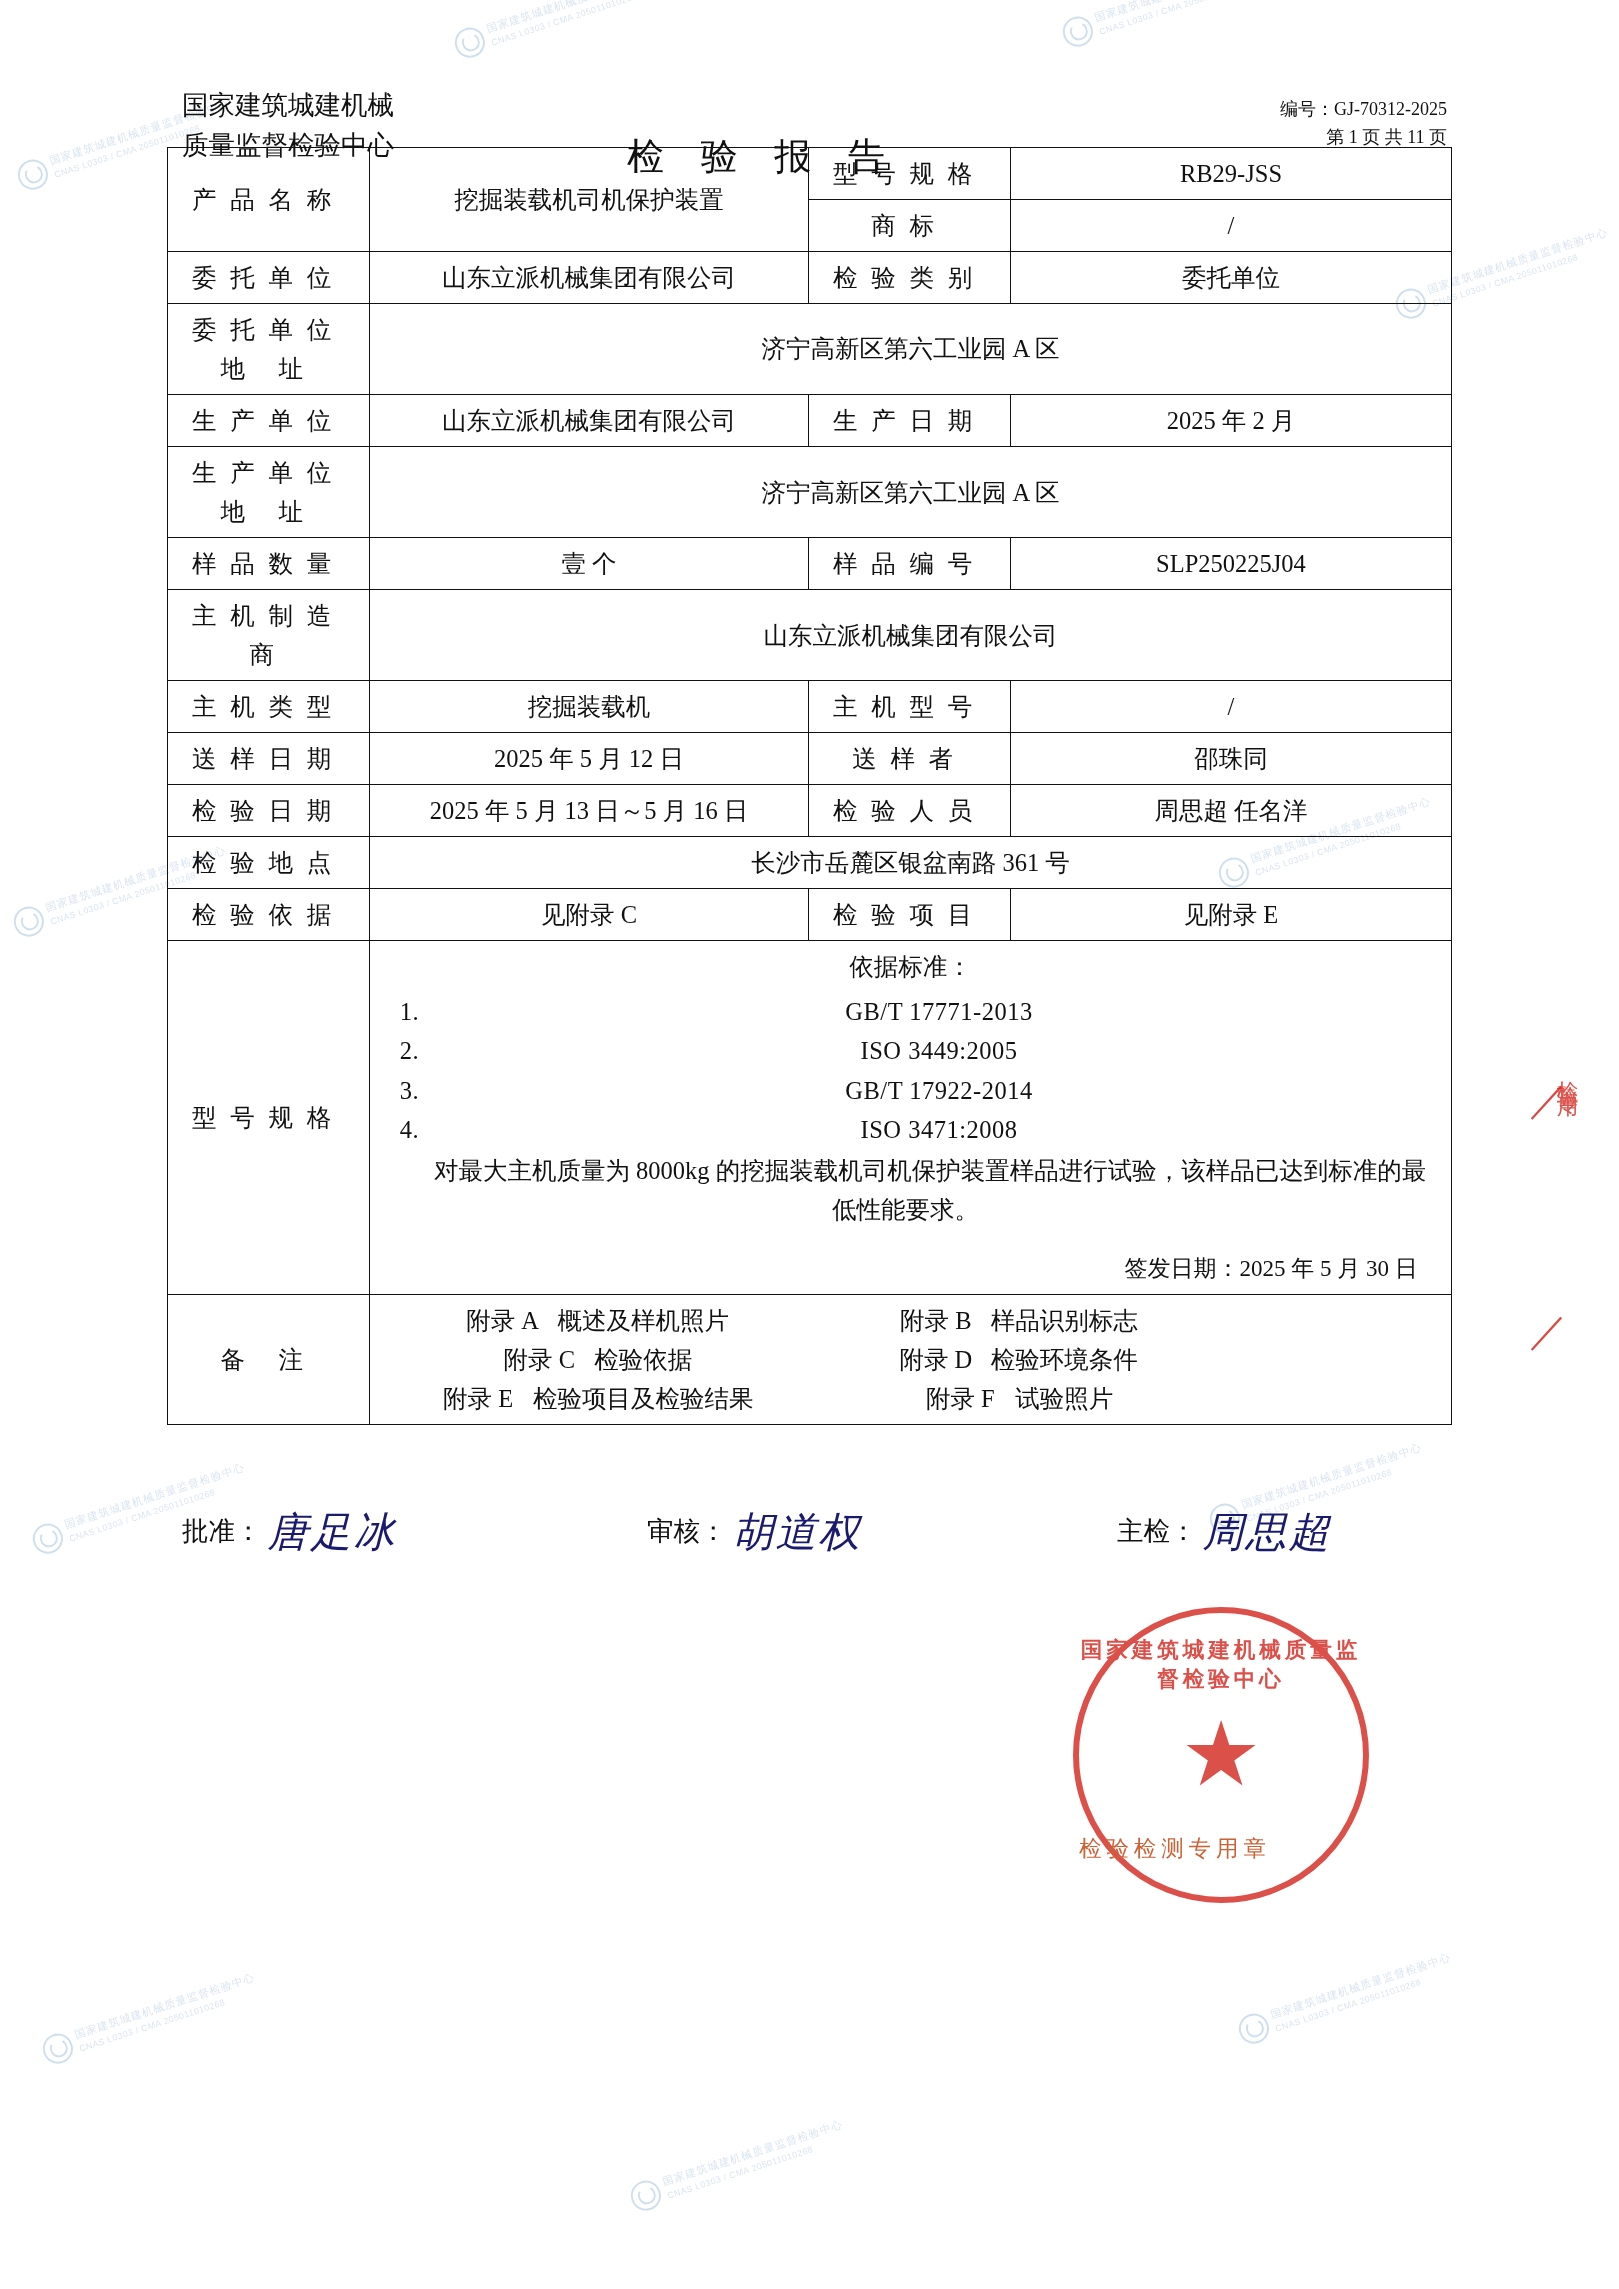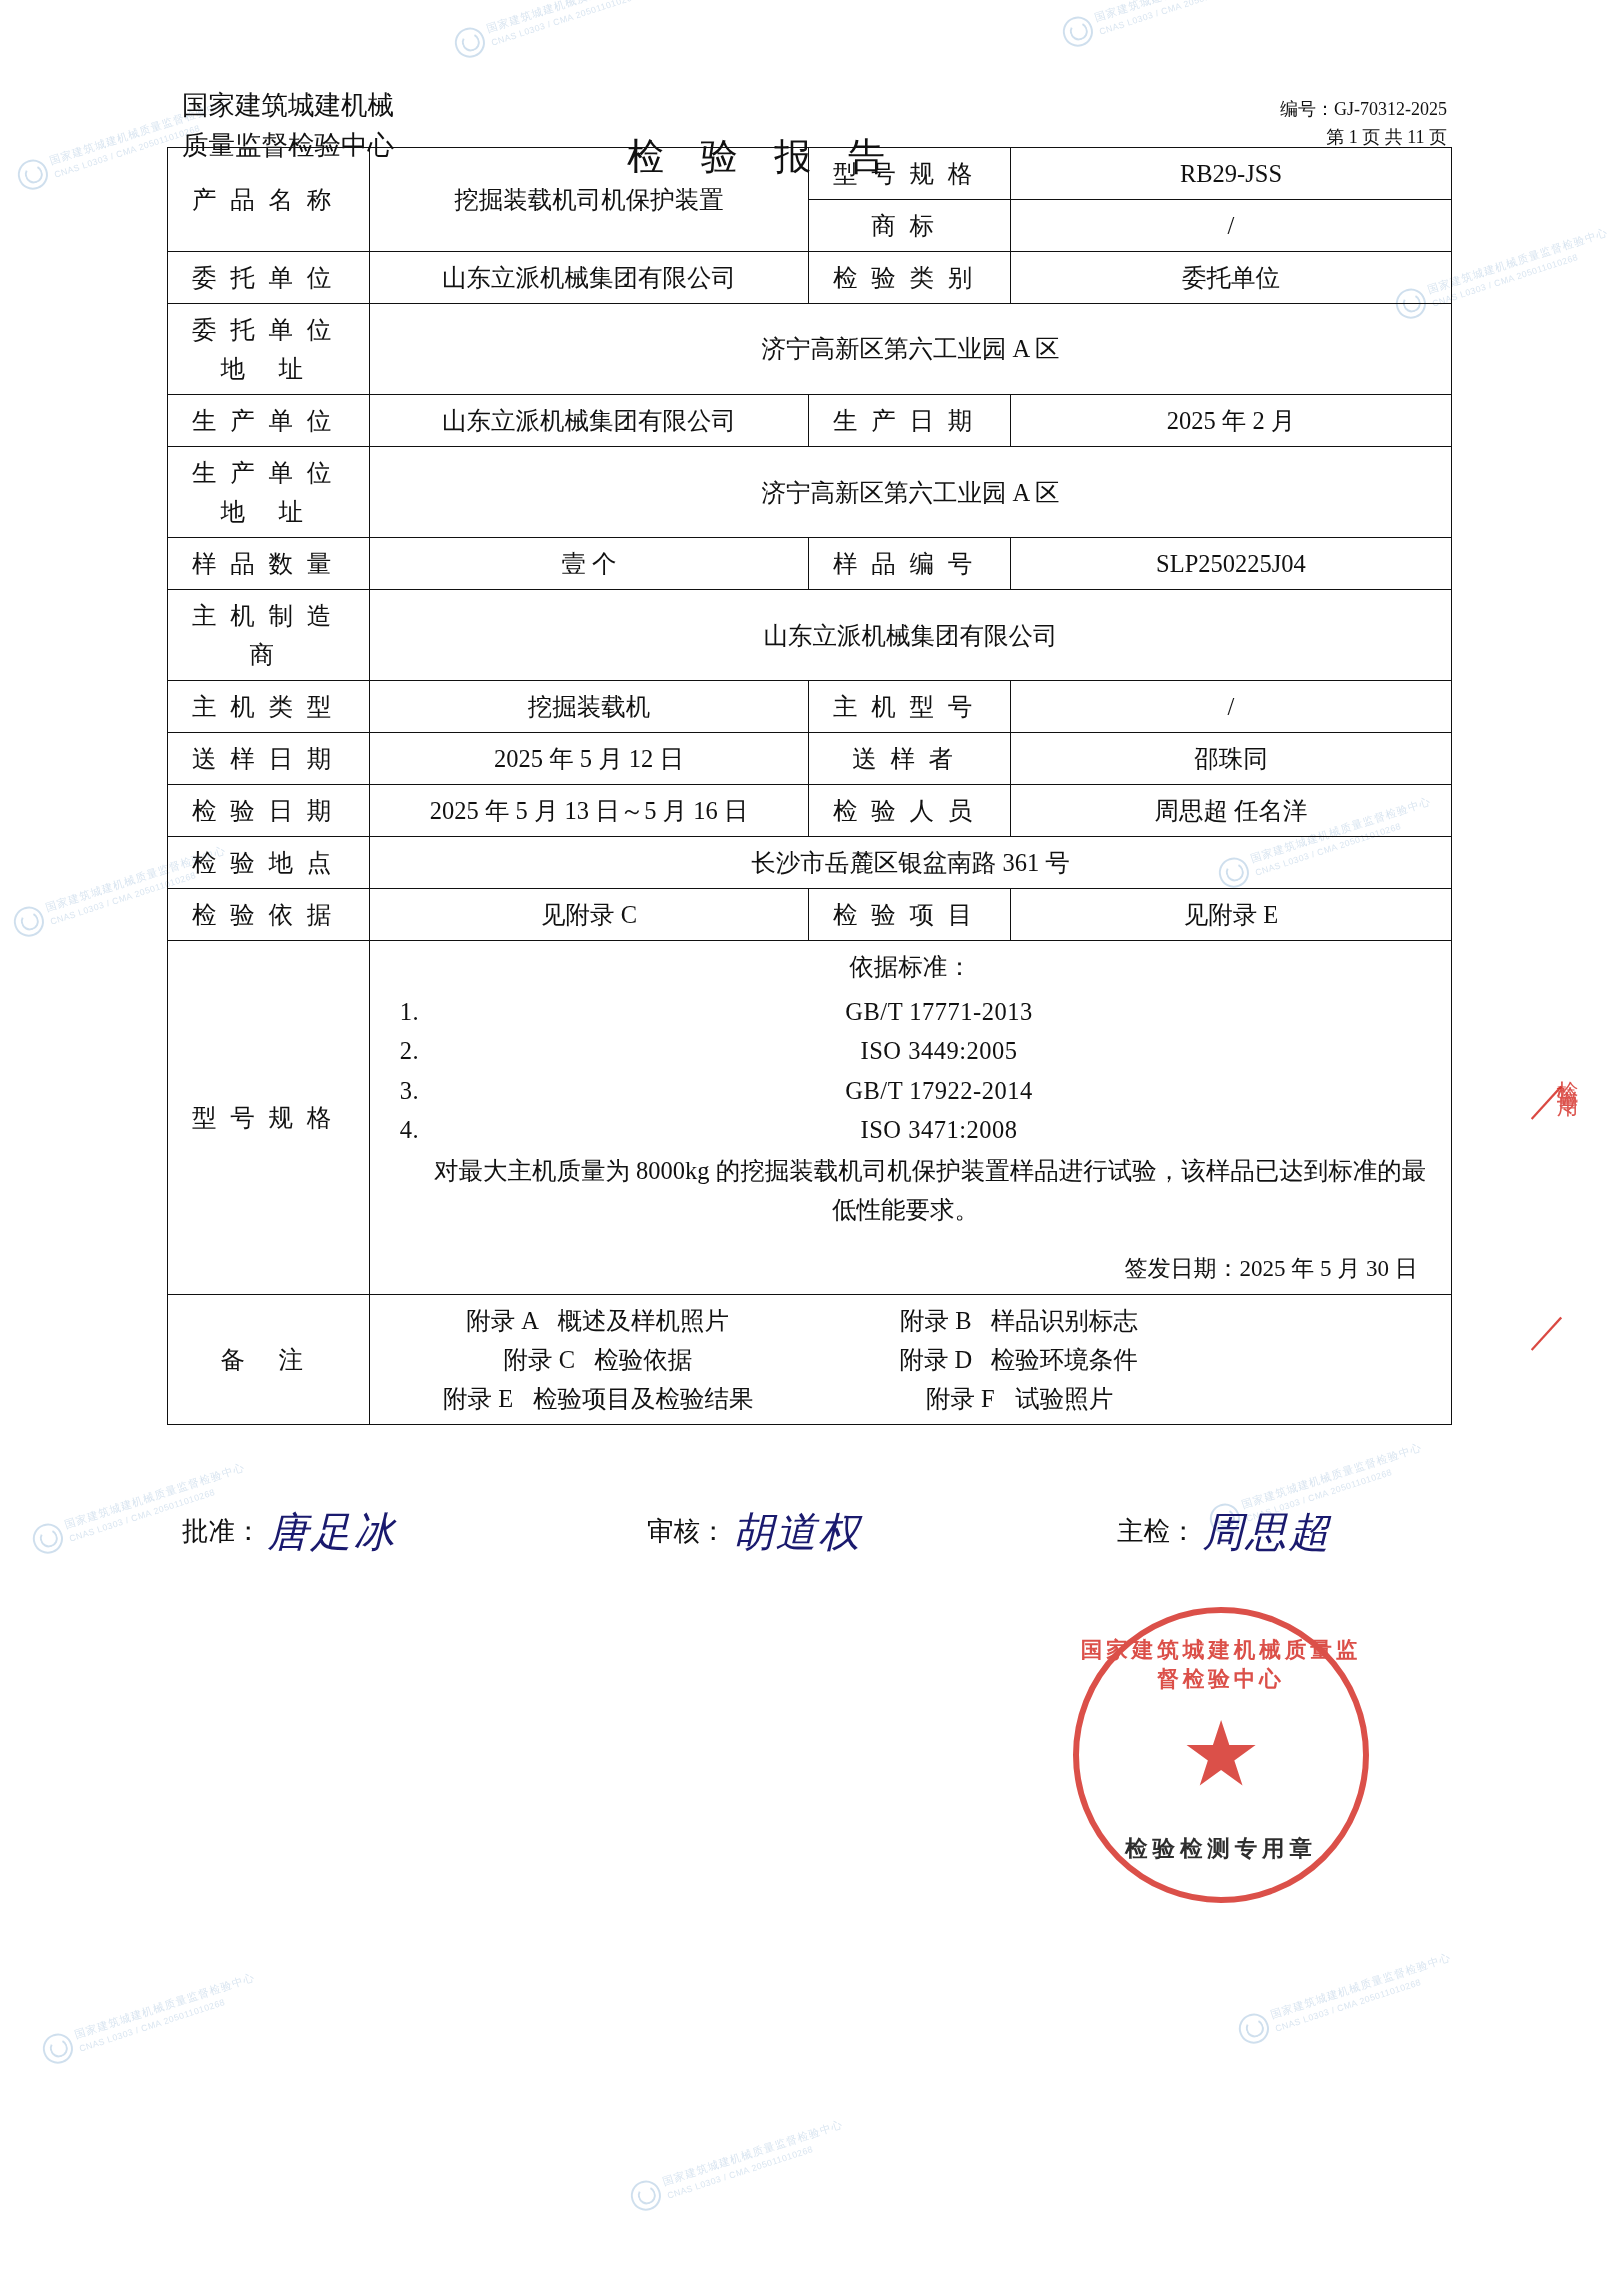--- a/index.html
+++ b/index.html
@@ -204,25 +204,24 @@
     left: 0; right: 0; top: 21.6px;
     text-align: center;
     color: #d42a22;
     font-size: 21.6px;
     letter-spacing: 3.9px;
     font-weight: 700;
   }
   .stamp .arc-bottom {
     position: absolute;
     left: 0; right: 0; bottom: 33px;
-    text-align: center;
-    color: #000000;
+    color: #c2410c;
     font-size: 22.5px;
     letter-spacing: 4.9px;
-    font-weight: 700;
+    font-weight: 400;
   }
   .red-mark {
     position: absolute;
     right: 37px;
     top: 1063px;
     color: #d42a22;
     font-size: 21.6px;
     writing-mode: vertical-rl;
     letter-spacing: 5.9px;
     opacity: .8;

